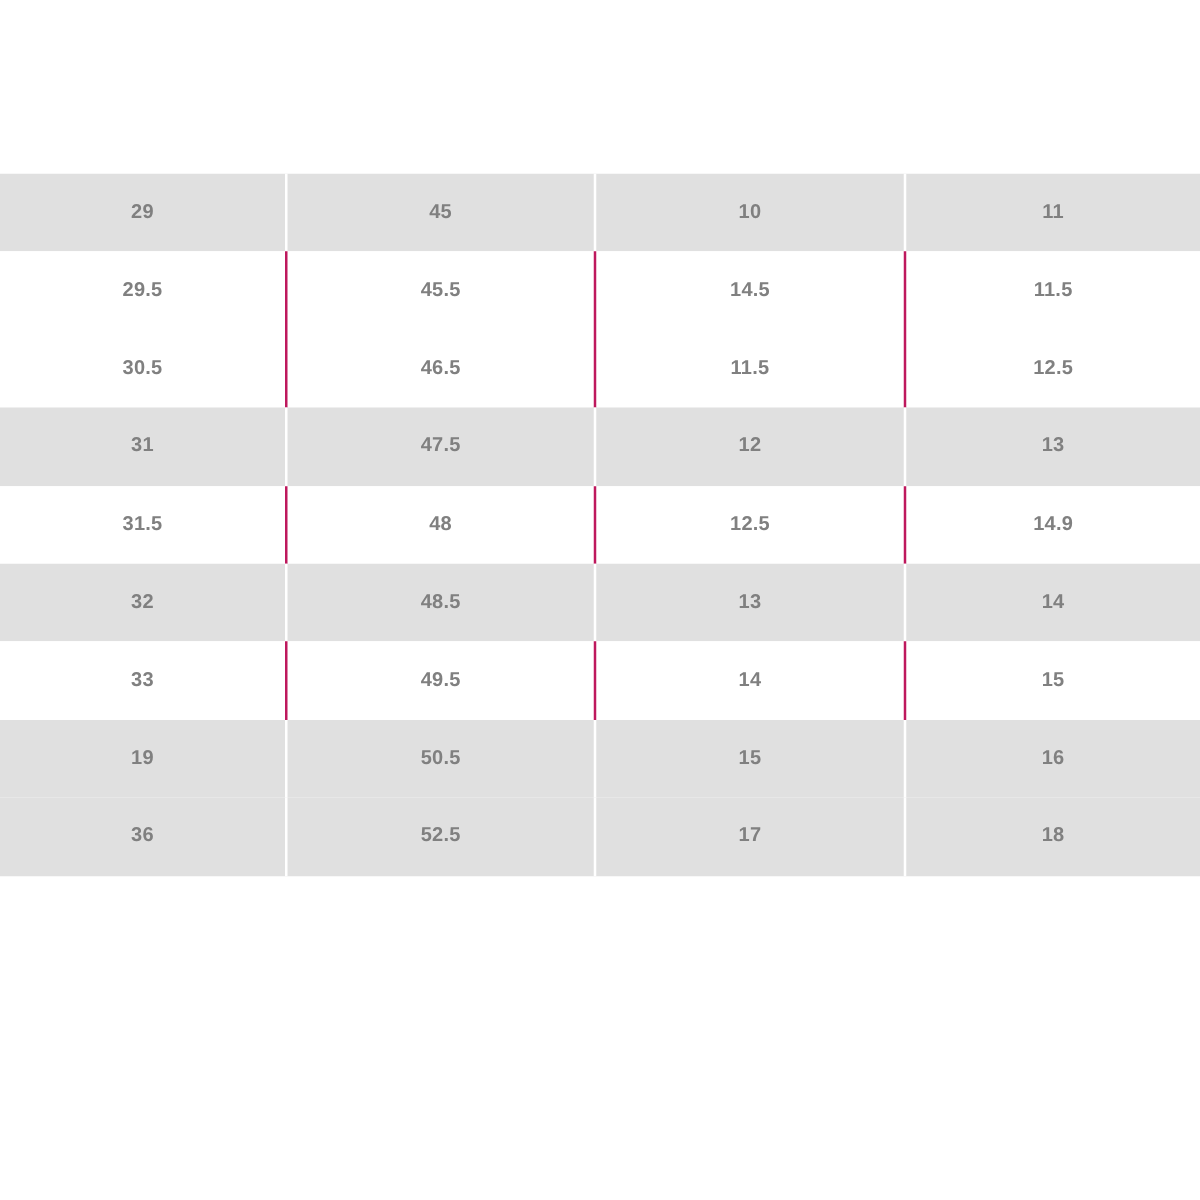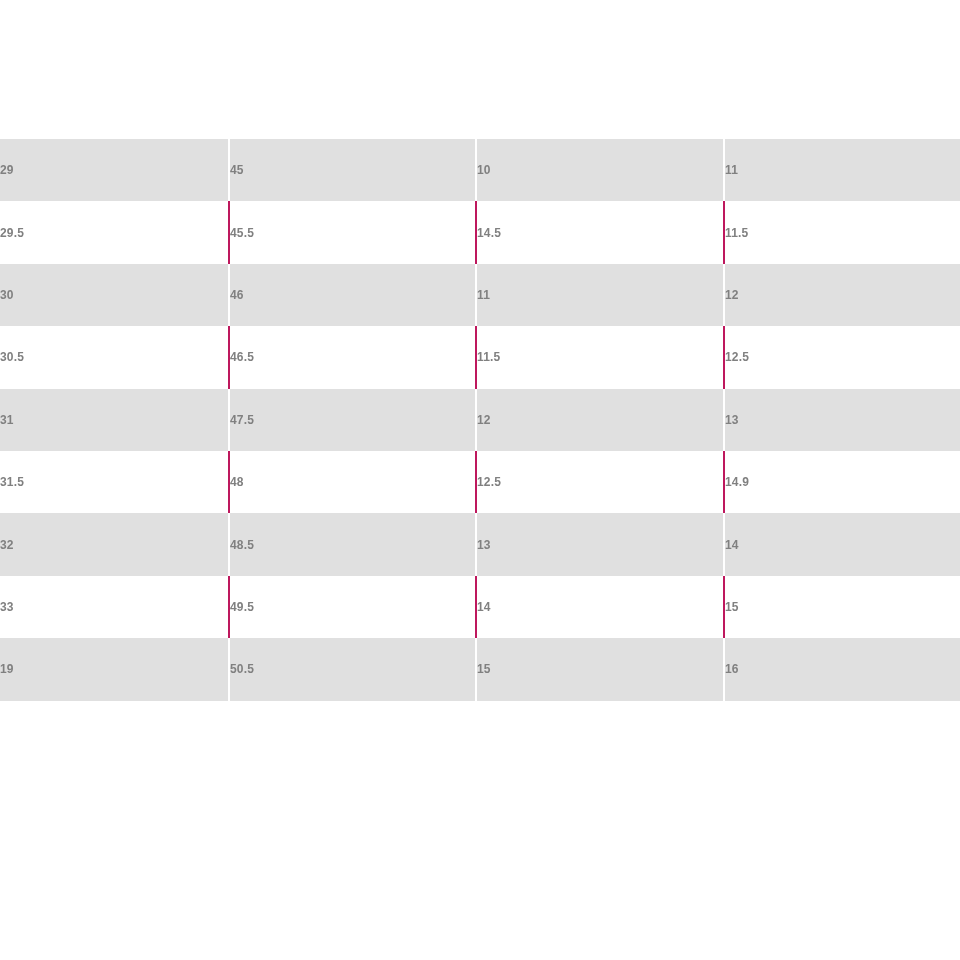--- a/index.html
+++ b/index.html
@@ -24,22 +24,23 @@
     left: 0;
     top: 139px;
     width: 960px;
     border-collapse: collapse;
     table-layout: fixed;
   }
   .size-table tr {
     height: 62.4px;
   }
   .size-table td {
+    text-align: center;
     vertical-align: middle;
-    font-size: 12px;
+    font-size: 16px;
     font-weight: bold;
     color: #808080;
     border-right: 2px solid #ffffff;
     padding: 0;
     letter-spacing: 0.2px;
   }
   .size-table td:last-child {
     border-right: none;
   }
   .size-table tr.odd-row {
@@ -76,26 +77,20 @@
         <td>45</td>
         <td>10</td>
         <td>11</td>
       </tr>
       <tr class="even-row">
         <td>29.5</td>
         <td>45.5</td>
         <td>14.5</td>
         <td>11.5</td>
       </tr>
-      <tr class="odd-row">
-        <td>30</td>
-        <td>46</td>
-        <td>11</td>
-        <td>12</td>
-      </tr>
       <tr class="even-row">
         <td>30.5</td>
         <td>46.5</td>
         <td>11.5</td>
         <td>12.5</td>
       </tr>
       <tr class="odd-row">
         <td>31</td>
         <td>47.5</td>
         <td>12</td>
@@ -118,15 +113,21 @@
         <td>49.5</td>
         <td>14</td>
         <td>15</td>
       </tr>
       <tr class="odd-row">
         <td>19</td>
         <td>50.5</td>
         <td>15</td>
         <td>16</td>
       </tr>
+      <tr class="odd-row">
+        <td>36</td>
+        <td>52.5</td>
+        <td>17</td>
+        <td>18</td>
+      </tr>
     </tbody>
   </table>
 </div>
 
 </body></html>

